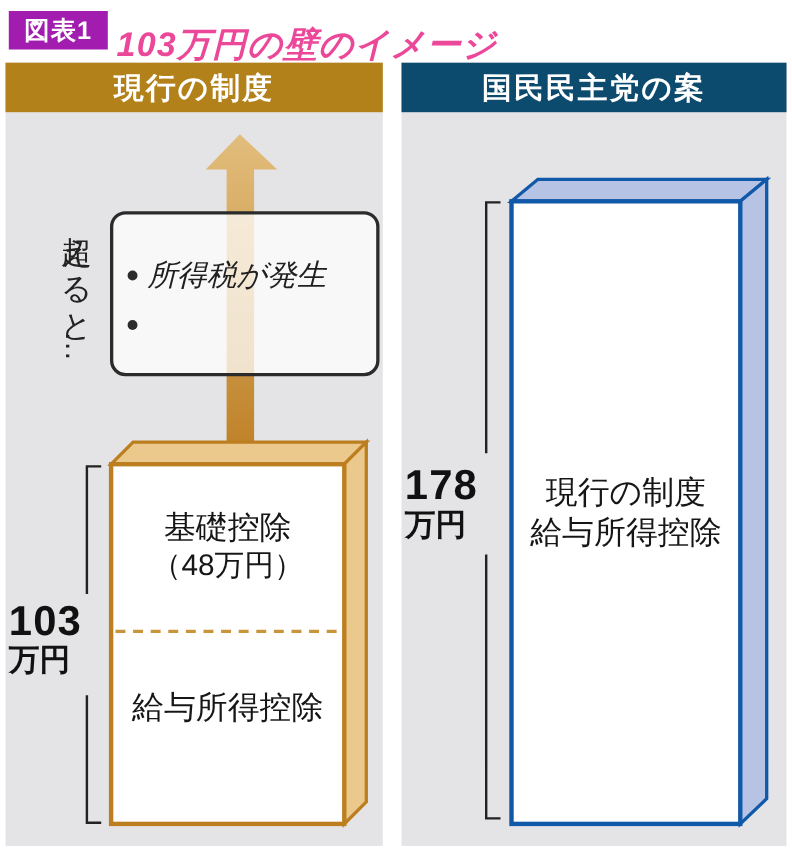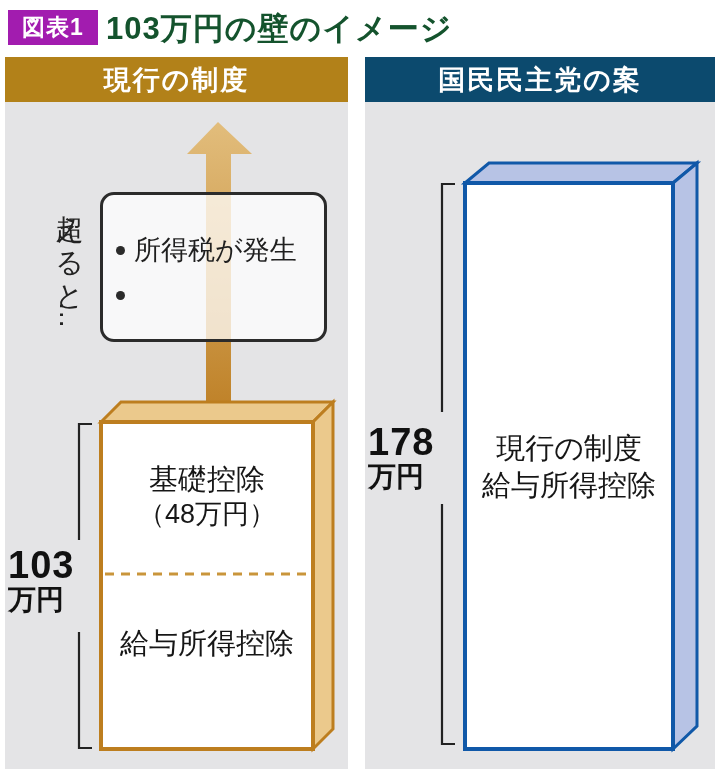--- a/index.html
+++ b/index.html
@@ -13,46 +13,46 @@
 
   
   .title-badge {
     left:8px; top:10px; width:90px; height:35px;
     background:#a21caf; color:#ffffff;
     font-size:23px; font-weight:bold;
     display:flex; align-items:center; justify-content:center;
     letter-spacing:1px; z-index:3;
   }
   .figure-title {
-    left:106px; top:8px; font-size:31px; font-weight:bold;
-    color:#14532d; letter-spacing:1px; z-index:3; white-space:nowrap;
+    left:106px; top:20px; font-size:31px; font-weight:bold;
+    color:#ec4899; letter-spacing:1px; z-index:3; white-space:nowrap;font-style:italic;
   }
 
   
   .panel { top:57px; height:712px; background:#E4E4E6; z-index:0; }
   .panel-left  { left:5px;   width:343px; }
   .panel-right { left:365px; width:350px; }
   .panel-header {
     height:45px; width:100%;
     display:flex; align-items:center; justify-content:center;
     color:#ffffff; font-size:27px; font-weight:bold; letter-spacing:2px;
     white-space:nowrap;
     text-align:right;
   }
 
   
   .draw-layer { left:0; top:0; z-index:1; }
 
   
   .callout {
-    left:100px; top:192px; width:227px; height:150px;
+    left:100px; top:192px; width:245px; height:150px;
     background:rgba(255,255,255,0.74);
     border:3px solid #2b2b2b; border-radius:14px;
     z-index:2; display:flex; flex-direction:column;
-    justify-content:center; gap:12px; padding:6px 6px 6px 13px;
+    justify-content:center; gap:12px; padding:6px 6px 6px 13px;font-style:italic;
   }
   .callout-item { display:flex; gap:9px; }
   .bullet-dot {
     width:9px; height:9px; border-radius:50%; background:#2b2b2b;
     flex:none; margin-top:12px;
   }
   .callout-text {
     font-size:27px; line-height:1.24; color:#1f1f1f; max-width:172px;
   }
 

